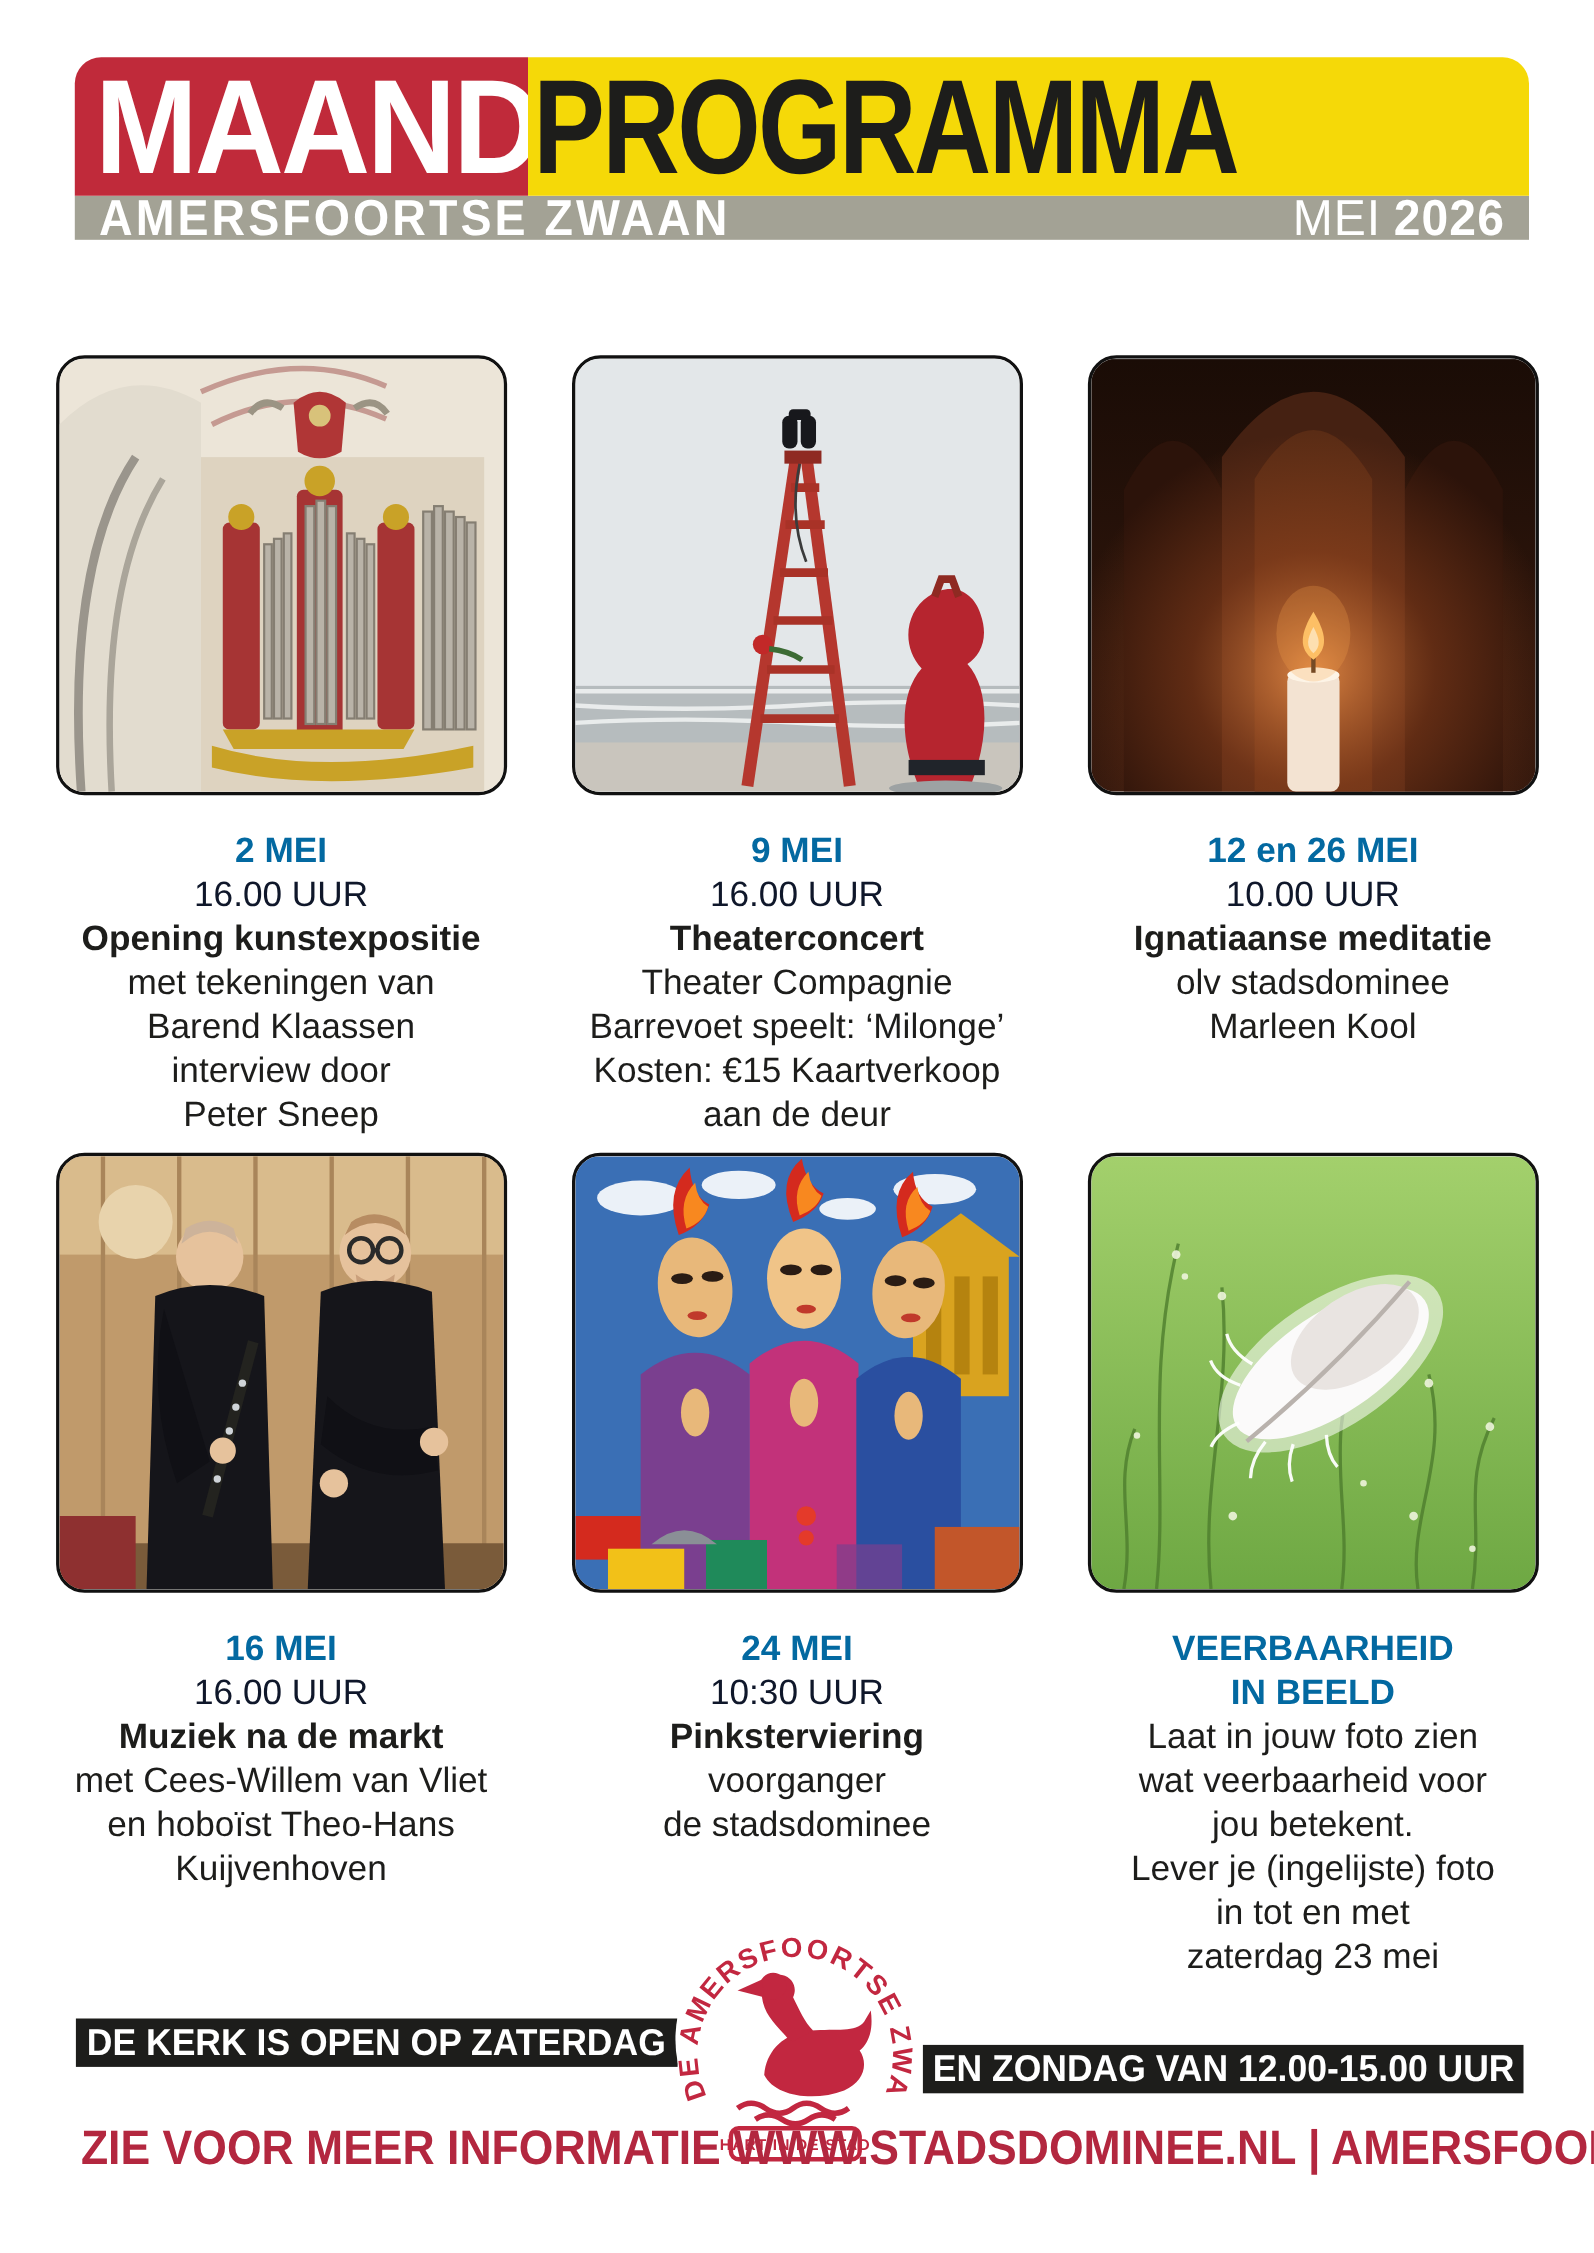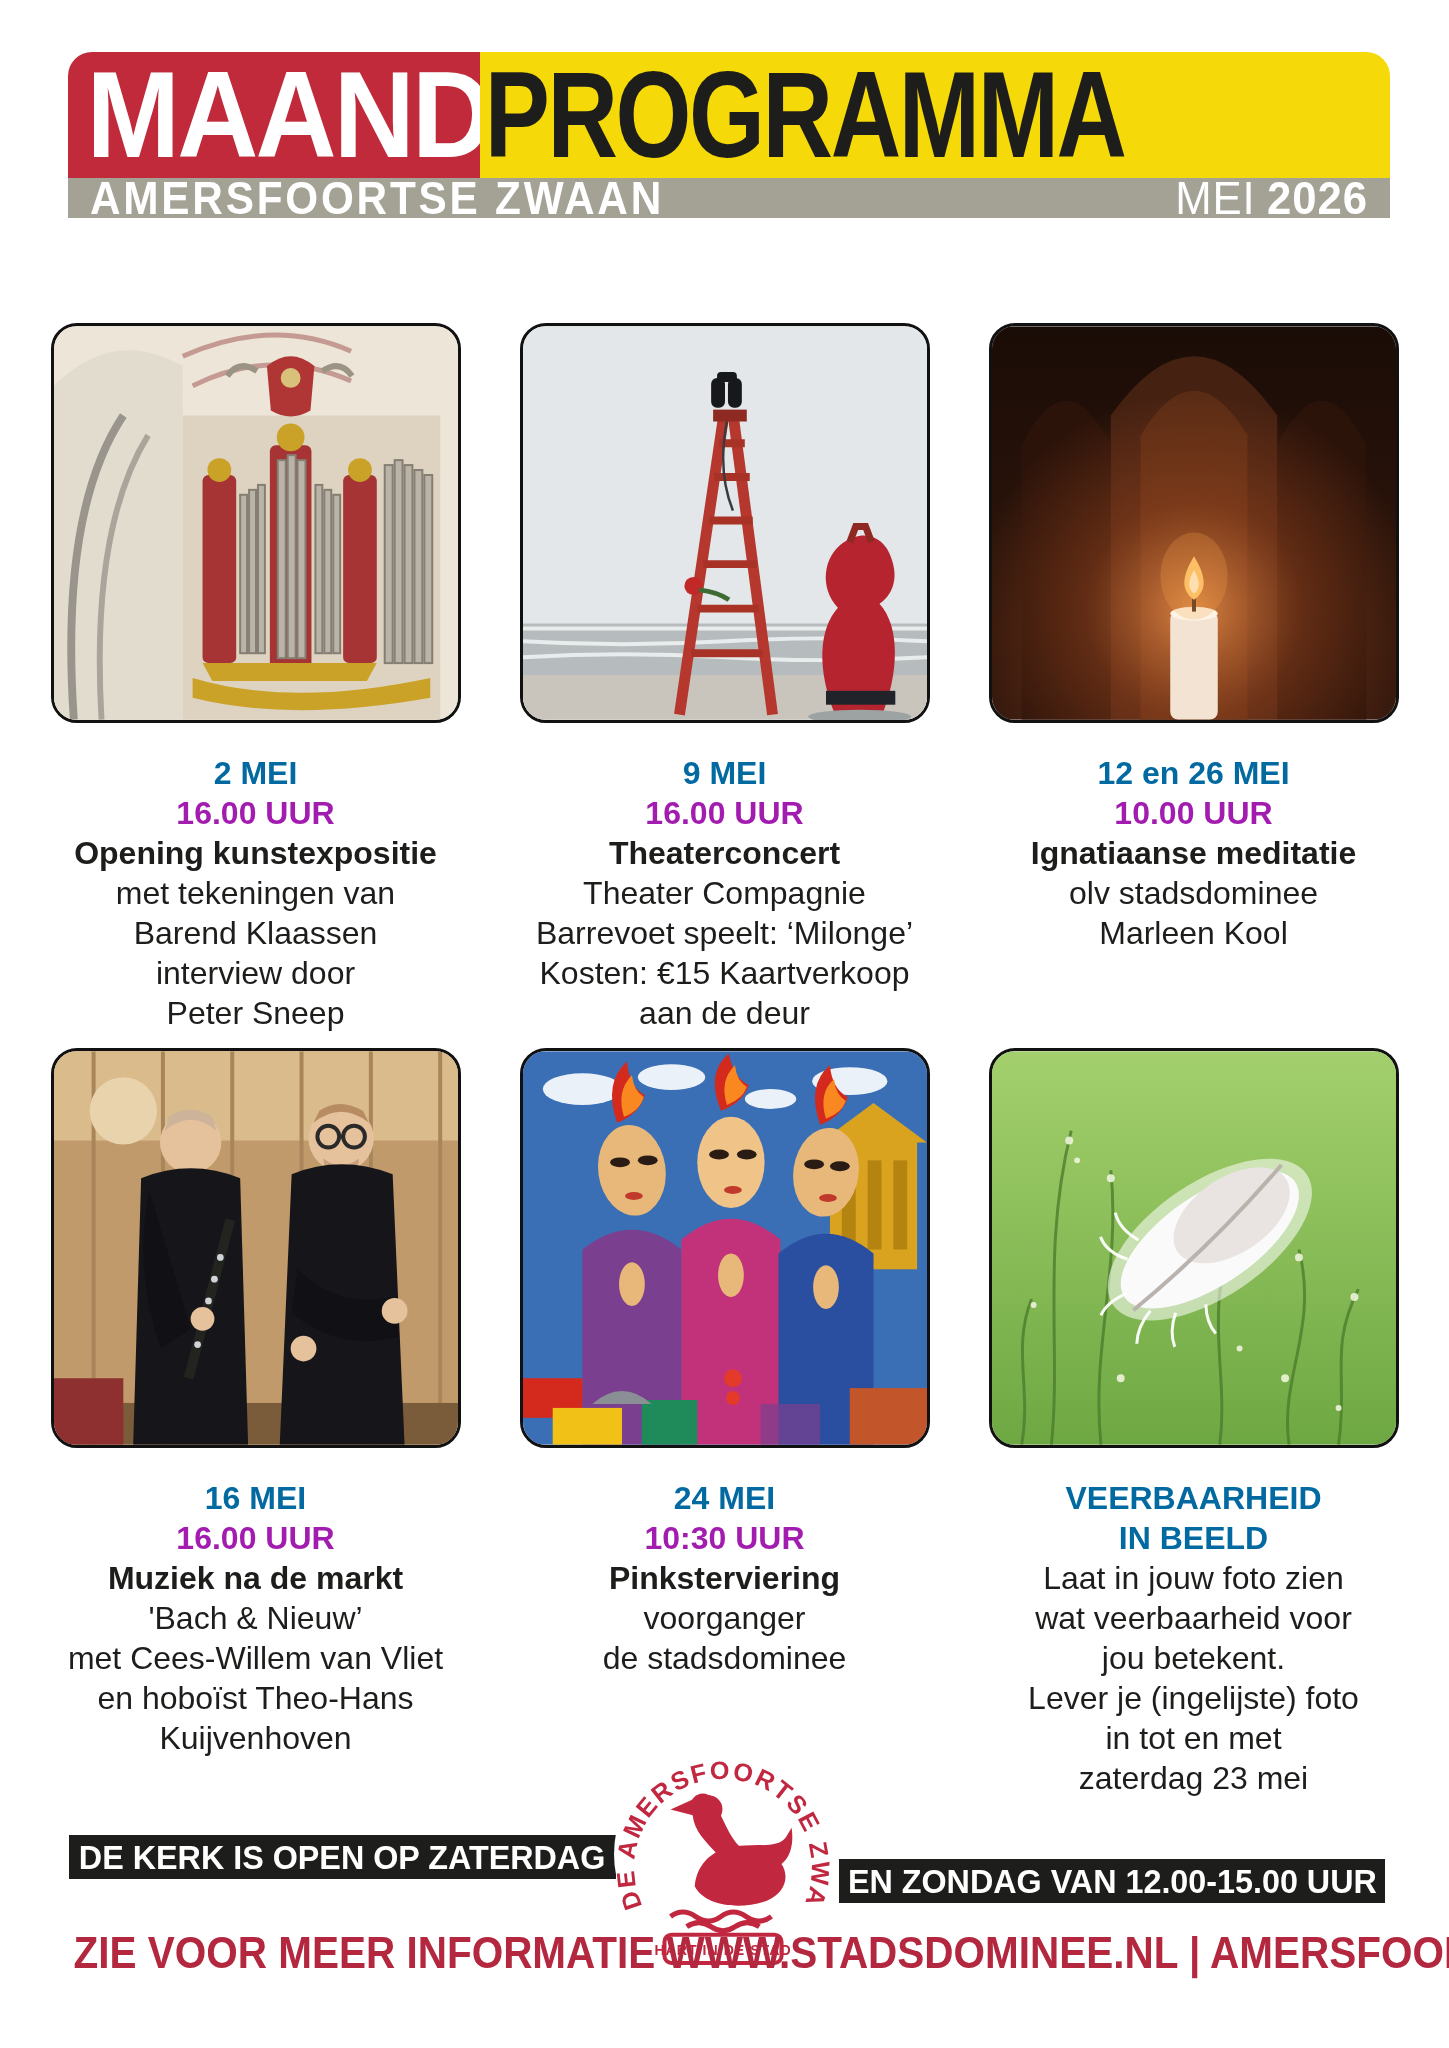--- a/index.html
+++ b/index.html
@@ -49,21 +49,21 @@
   .row2 { top:1048px; }
   .card { display:flex; flex-direction:column; align-items:center; }
   .card-image {
     width:410px; height:400px; border:3px solid #111111;
     border-radius:26px; overflow:hidden; background:#ddd; flex:none;
   }
   .card-image svg { display:block; width:100%; height:100%; }
   .card-text { margin-top:30px; text-align:center; white-space:nowrap;
                font-size:32px; line-height:40px; }
   .date  { color:#0369a1; font-weight:bold; }
-  .time  { color:#a21caf; font-weight:bold; }
+  .time  { color:#0f172a; font-weight:normal; }
   .etitle{ color:#1d1d1b; font-weight:bold; }
   .line  { color:#1d1d1b; }
   .line.bold { font-weight:normal; }
 
   
   .banner {
     position:absolute; top:1835px; height:44px; background:#1d1d1b;
     color:#ffffff; display:flex; align-items:center; justify-content:center;
   }
   .banner-left  { left:69px;  width:547px; }
@@ -275,21 +275,20 @@
         <path d="M240,124 Q290,104 342,124 L354,397 H228 Z" fill="#15151a"></path>
         <path d="M246,220 q40,40 96,28 l6,40 q-60,16 -108,-24 Z" fill="#101015"></path>
         <circle cx="252" cy="300" r="13" fill="#e6c29c"></circle>
         <circle cx="344" cy="262" r="13" fill="#e6c29c"></circle>
       </svg>
     </div>
     <div class="card-text">
       <div class="date">16 MEI</div>
       <div class="time">16.00 UUR</div>
       <div class="etitle">Muziek na de markt</div>
-      <div class="line">'Bach &amp; Nieuw’</div>
       <div class="line">met Cees-Willem van Vliet</div>
       <div class="line">en hoboïst Theo-Hans</div>
       <div class="line">Kuijvenhoven</div>
     </div>
   </div>
 
   <div class="card">
     <div class="card-image">
       <svg viewBox="0 0 408 397">
         <rect width="408" height="397" fill="#3a6fb5"></rect>

